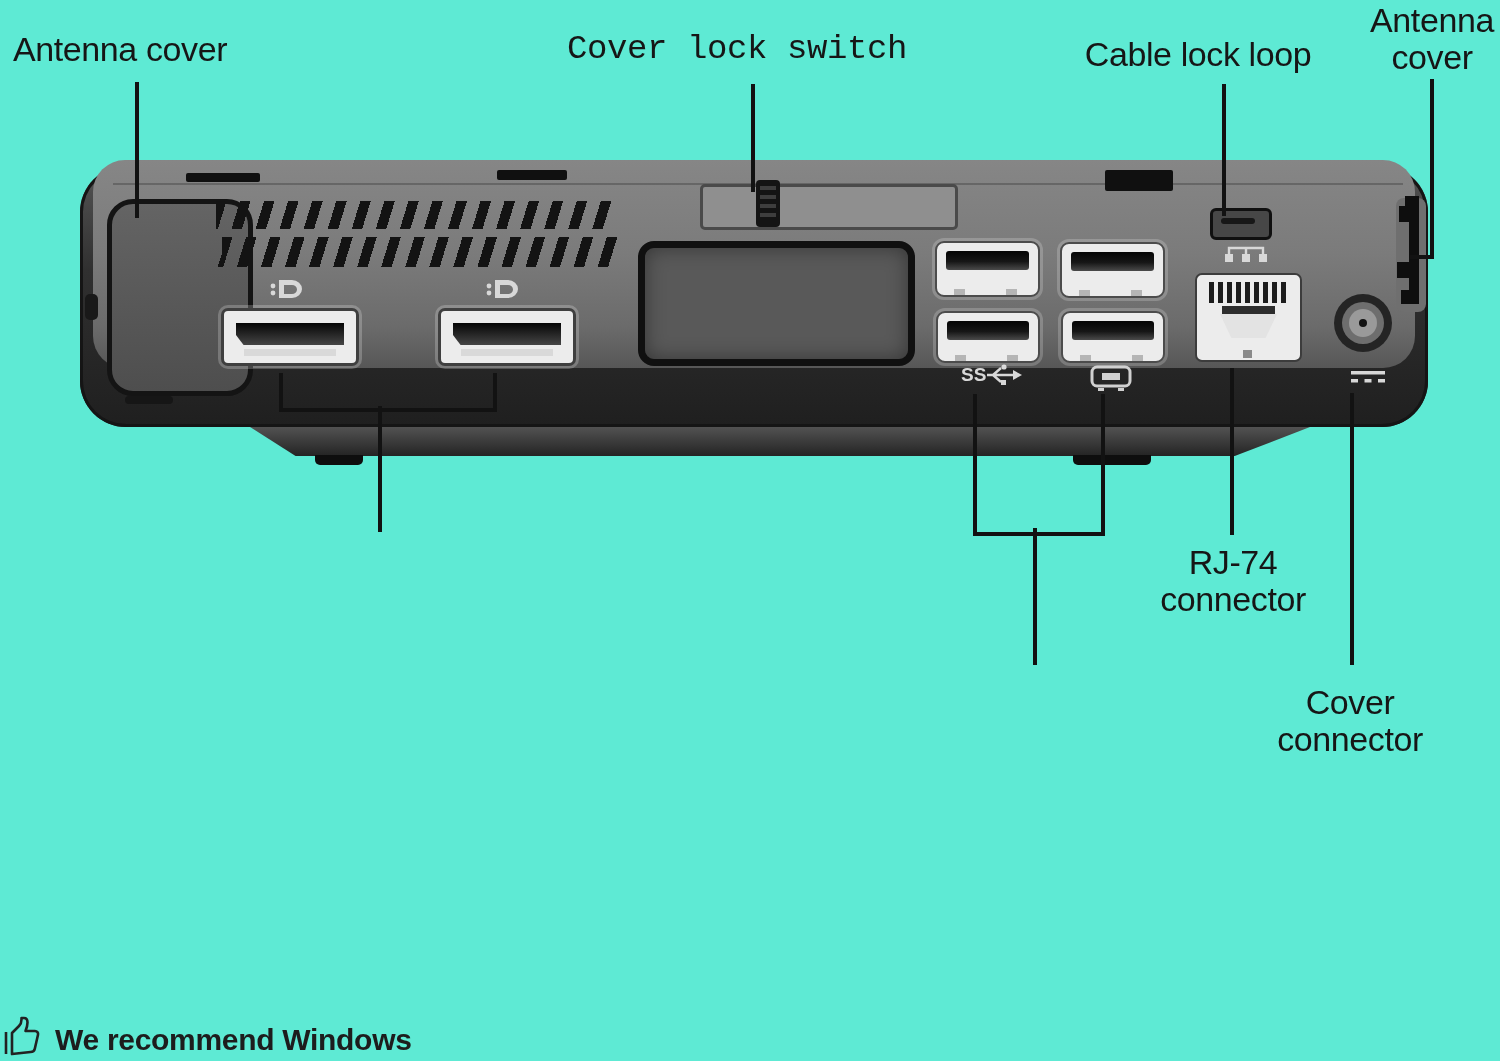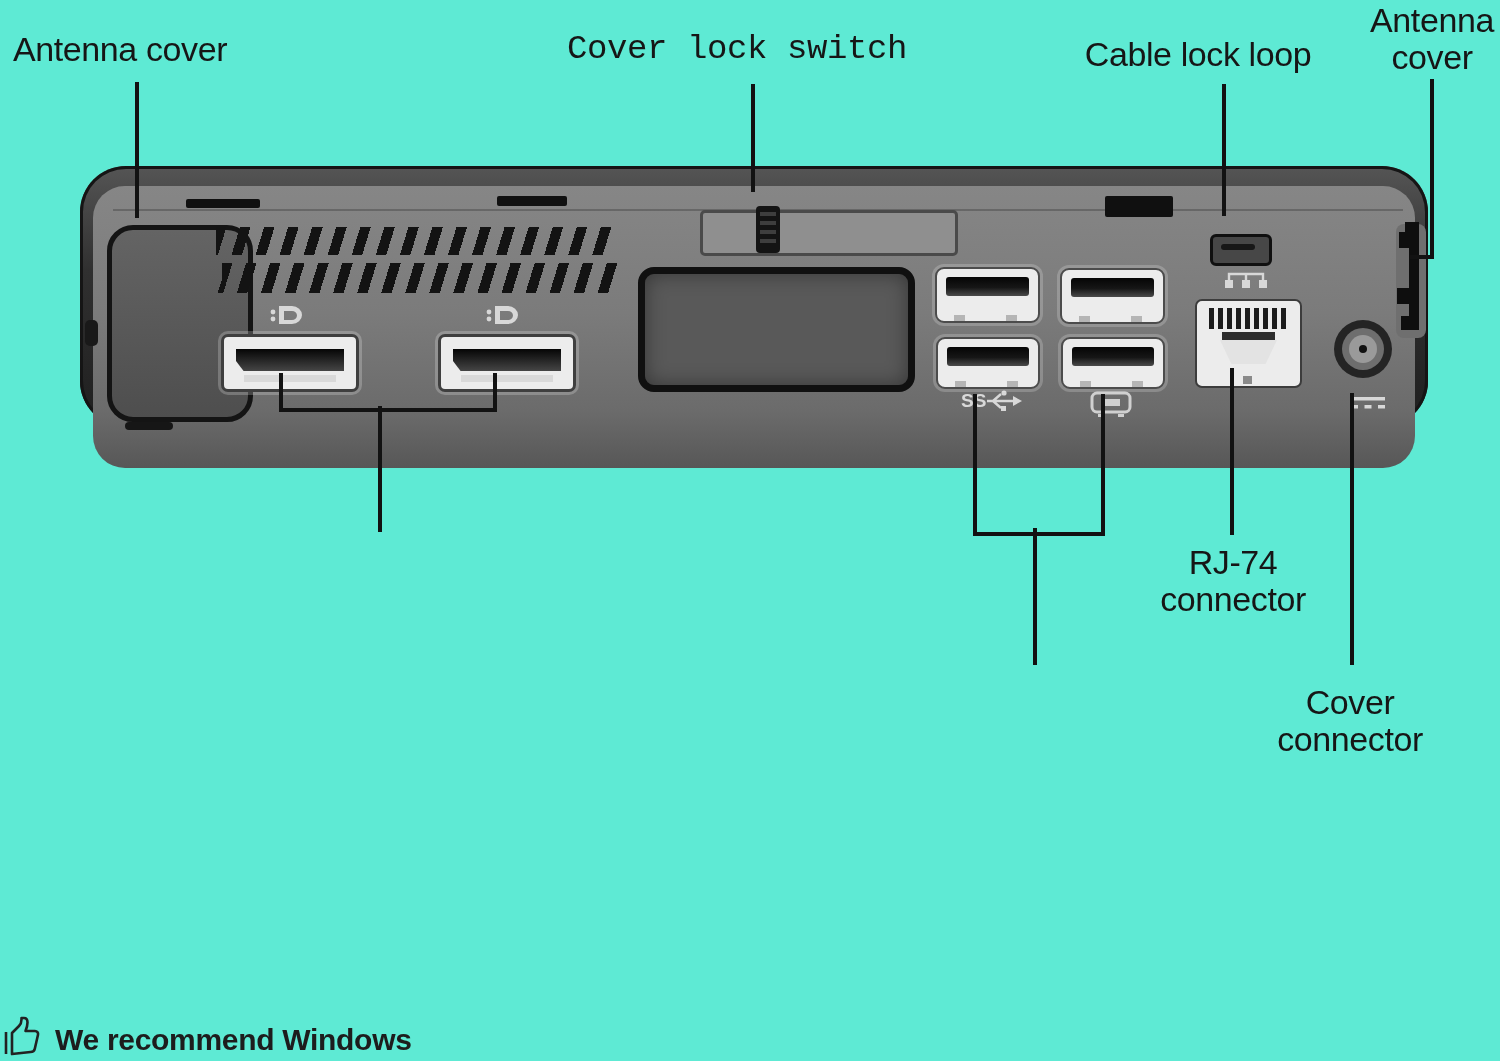--- a/index.html
+++ b/index.html
@@ -10,21 +10,21 @@
          letter-spacing:-0.4px;z-index:6;}
   .label.center{transform:translateX(-50%);text-align:center;}
   .lv{position:absolute;width:4px;background:#121212;z-index:5;}
   .lh{position:absolute;height:4px;background:#121212;z-index:5;}
   .bracket{position:absolute;border-left:4px solid #121212;border-right:4px solid #121212;
            border-bottom:4px solid #121212;z-index:5;}
   
   .body{position:absolute;left:80px;top:166px;width:1348px;height:261px;border-radius:46px;
         background:linear-gradient(180deg,#555 0%,#303030 40%,#1f1f1f 100%);
         box-shadow:inset 0 0 0 3px #151515;z-index:1;}
-  .face{position:absolute;left:93px;top:186px;width:1322px;height:282px;border-radius:32px;
+  .face{position:absolute;left:93px;top:160px;width:1322px;height:208px;border-radius:32px;
         background:linear-gradient(180deg,#868686 0%,#7b7b7b 45%,#6b6b6b 80%,#575757 100%);
         z-index:2;}
   .base{position:absolute;left:250px;top:427px;width:1060px;height:29px;
         background:linear-gradient(180deg,#525252,#242424);
         clip-path:polygon(0 0,100% 0,92.9% 100%,4.3% 100%);z-index:1;}
   .foot{position:absolute;background:#0e0e0e;border-radius:0 0 5px 5px;z-index:1;}
   .tab{position:absolute;background:#101010;border-radius:2px;z-index:3;}
   .vents{position:absolute;background:repeating-linear-gradient(107deg,#131313 0 10px,rgba(0,0,0,0) 10px 23px);z-index:3;}
   .dp-port{position:absolute;width:132px;height:52px;background:#ececec;border:3px solid #3f3f3f;
            border-radius:7px;box-shadow:0 0 0 3px rgba(255,255,255,.22);z-index:3;}

